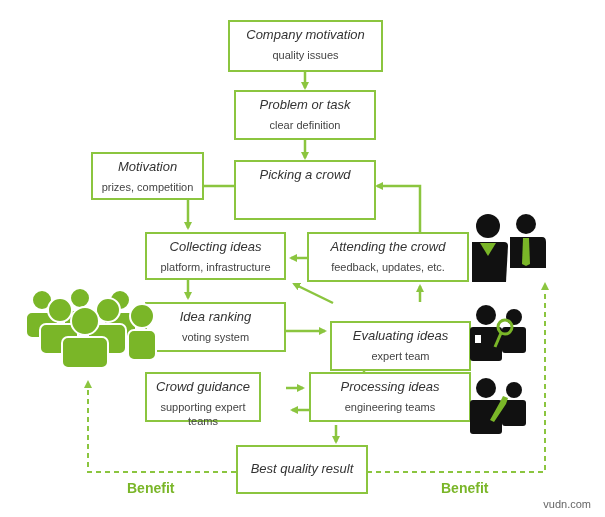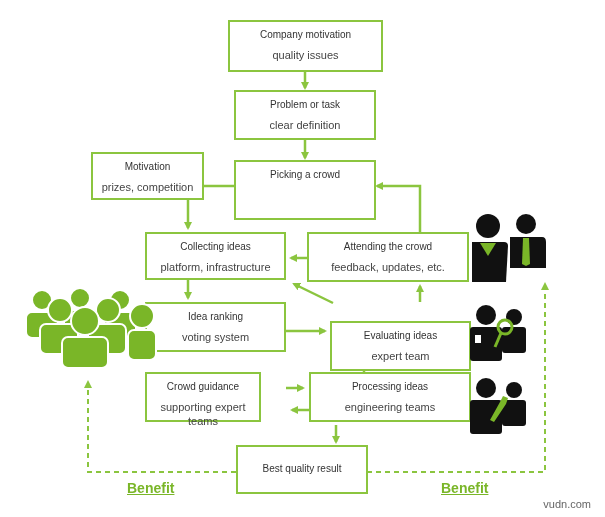--- a/index.html
+++ b/index.html
@@ -1,23 +1,23 @@
 <!DOCTYPE html>
 <html><head>
 <meta charset="utf-8">
 <style>
   html, body { margin: 0; padding: 0; background: #ffffff; }
   body { width: 605px; height: 517px; position: relative; overflow: hidden;
          font-family: "Liberation Sans", sans-serif; }
   .box { position: absolute; box-sizing: border-box; border: 2px solid #8bc53f;
          background: #ffffff; text-align: center; color: #333333; }
-  .box .t { display: block; font-size: 10px; line-height: 18px; margin-top: 4px; }
+  .box .t { display: block; font-size: 13px; line-height: 18px; margin-top: 4px; font-style: italic; }
   .box .s { display: block; font-size: 11px; line-height: 14px; margin-top: 4px; color: #444; }
   #wires { position: absolute; left: 0; top: 0; }
-  .benefit { position: absolute; color: #7ab628; font-weight: bold; font-size: 14px; text-decoration: underline; }
+  .benefit { position: absolute; color: #7ab628; font-weight: bold; font-size: 14px; }
   .watermark { position: absolute; right: 14px; bottom: 7px; font-size: 11px; color: #666; }
   .icon { position: absolute; }
 </style>
 </head>
 <body>
 
 <svg id="wires" width="605" height="517">
   <defs>
     <marker id="ah" markerWidth="8" markerHeight="8" refX="6" refY="4" orient="auto" markerUnits="userSpaceOnUse">
       <path d="M0,0 L8,4 L0,8 z" fill="#8bc53f"></path>

